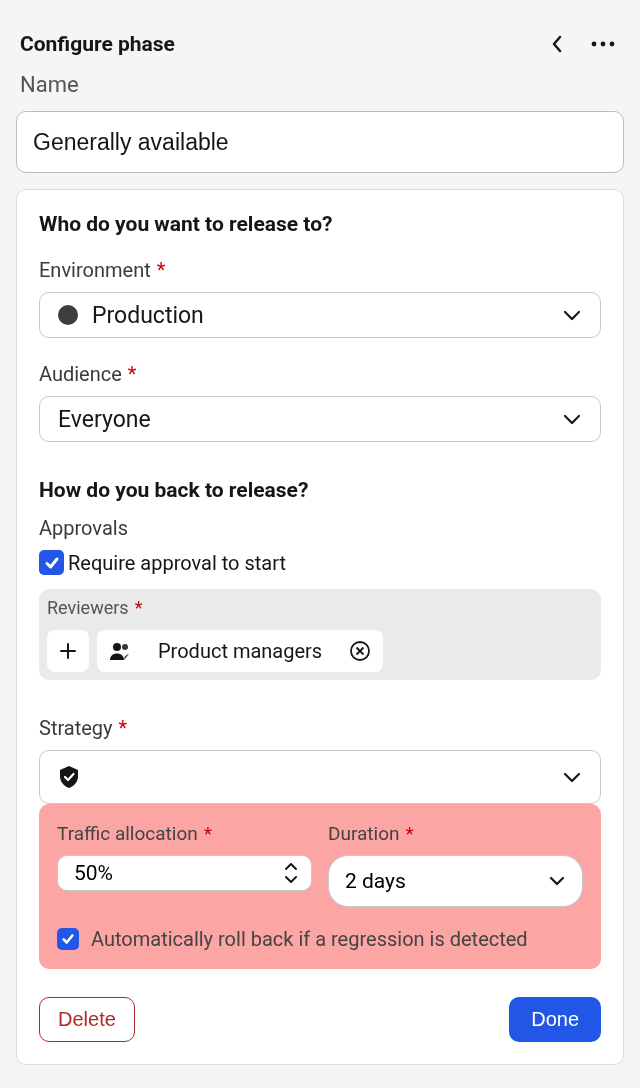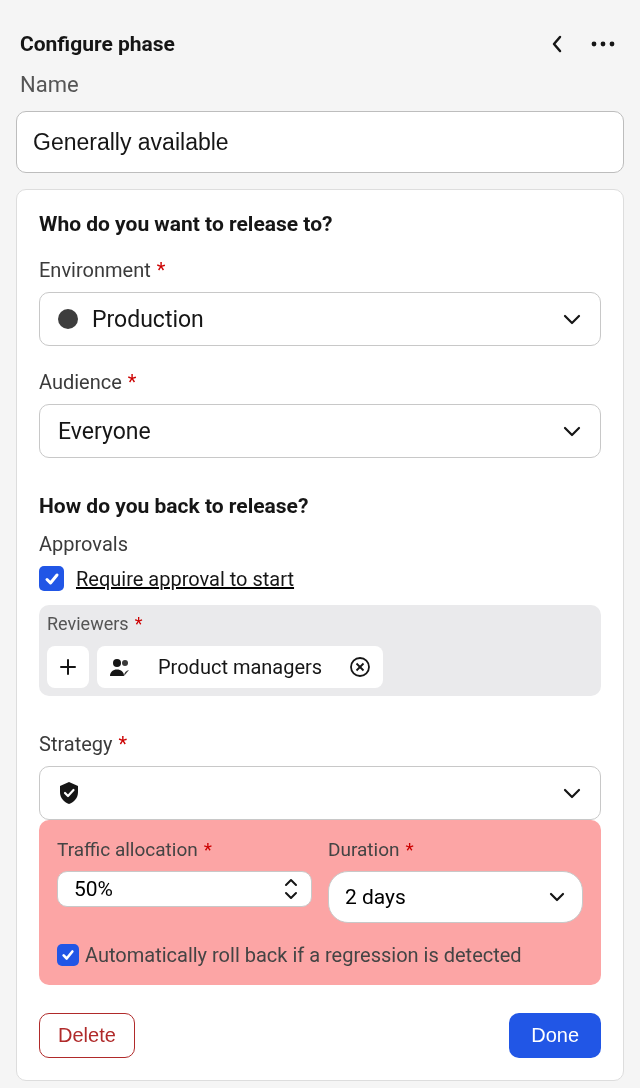--- a/index.html
+++ b/index.html
@@ -77,21 +77,21 @@
       margin-bottom: 10px;
       display: flex;
       align-items: center;
     }
     .req {
       color: #c00;
       margin-left: 6px;
     }
     .select-box {
       width: 100%;
-      height: 54px;
+      height: 46px;
       border: 1px solid #c8c8c8;
       border-radius: 10px;
       background: #fff;
       display: flex;
       align-items: center;
       justify-content: space-between;
       padding: 0 18px;
       font-size: 23px;
       color: #161616;
       cursor: pointer;
@@ -113,23 +113,22 @@
     }
     .gap {
       margin-bottom: 24px;
     }
     .gap-lg {
       margin-bottom: 36px;
     }
     .checkbox-row {
       display: flex;
       align-items: center;
-      gap: 12px;
+      gap: 4px;
       margin-bottom: 14px;
-      text-decoration: underline;
     }
     .checkbox {
       width: 25px;
       height: 25px;
       border-radius: 5px;
       background: #2156e6;
       display: flex;
       align-items: center;
       justify-content: center;
       flex-shrink: 0;
@@ -247,21 +246,21 @@
       display: flex;
       align-items: center;
       justify-content: space-between;
       padding: 0 16px;
       font-size: 21px;
       cursor: pointer;
     }
     .rollback-row {
       display: flex;
       align-items: center;
-      gap: 6px;
+      gap: 12px;
       margin-top: 20px;
     }
     .footer-row {
       display: flex;
       justify-content: space-between;
       margin-top: 28px;
     }
     .btn-delete {
       border: 1.5px solid #b02a2a;
       color: #b02a2a;

